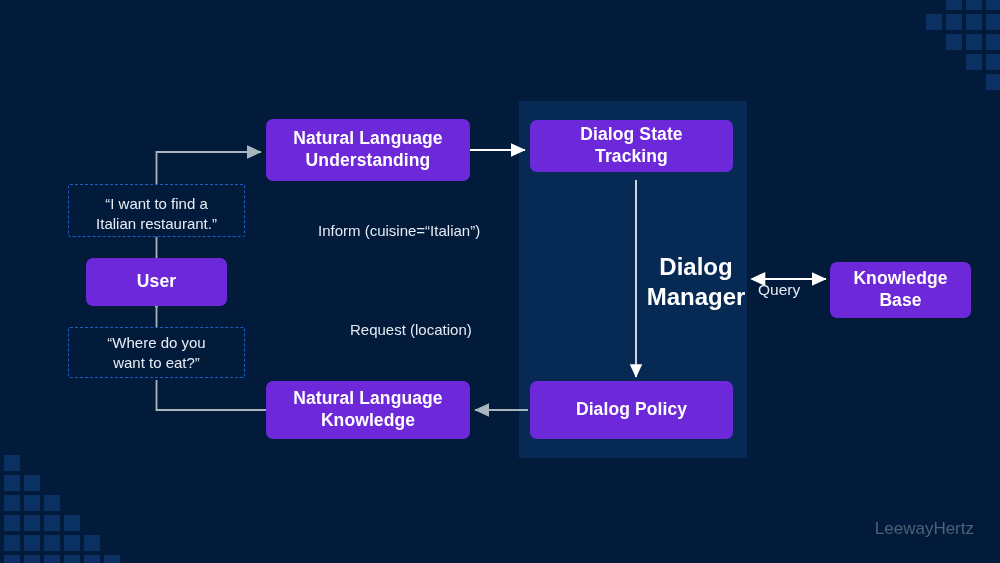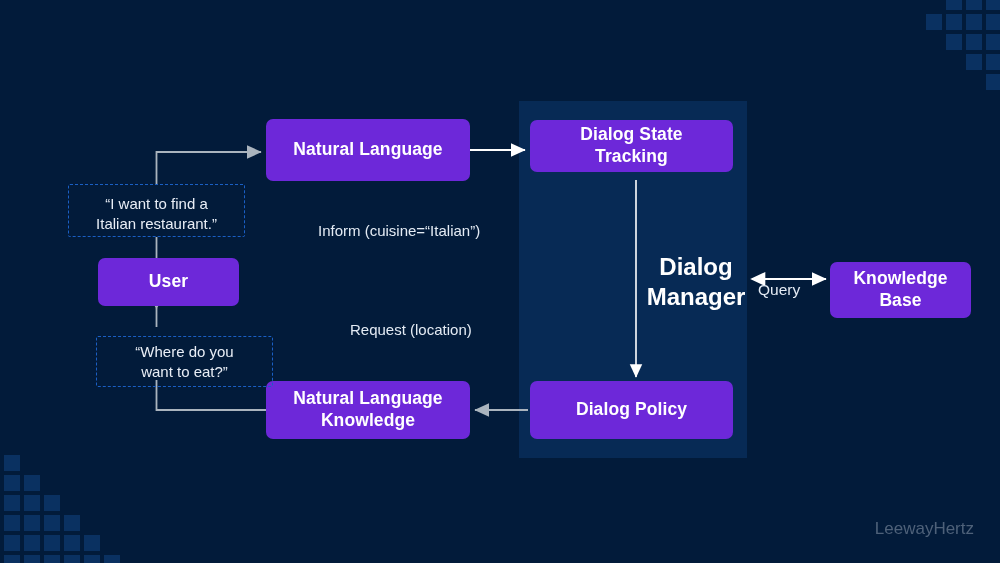--- a/index.html
+++ b/index.html
@@ -26,34 +26,34 @@
 
   
   .node{
     position:absolute;background:#6d28d9;border-radius:7px;
     color:#ffffff;font-weight:bold;display:flex;align-items:center;
     justify-content:center;text-align:center;line-height:1.23;
     letter-spacing:.1px;
   }
   #node-nlu{left:266px;top:119px;width:204px;height:62px;font-size:17.5px;}
   #node-nlg{left:266px;top:381px;width:204px;height:58px;font-size:17.5px;}
-  #node-user{left:86px;top:258px;width:141px;height:48px;font-size:17.5px;margin-left:12px;}
+  #node-user{left:86px;top:258px;width:141px;height:48px;font-size:17.5px;}
   #node-dst{left:530px;top:120px;width:203px;height:52px;font-size:17.5px;}
   #node-policy{left:530px;top:381px;width:203px;height:58px;font-size:17.5px;}
   #node-kb{left:830px;top:262px;width:141px;height:56px;font-size:17.5px;}
 
   
   .utter{
     position:absolute;border:1.6px dashed #1a5fc4;border-radius:2px;
     color:#e9eef6;font-size:15px;line-height:1.32;text-align:center;
     display:flex;align-items:center;justify-content:center;
     padding:2px 6px;box-sizing:border-box;
   }
   #utter-in{left:68px;top:184px;width:177px;height:53px;align-items:flex-end;}
-  #utter-out{left:68px;top:336px;width:177px;height:51px;margin-left:28px;}
+  #utter-out{left:68px;top:327px;width:177px;height:51px;}
 
   
   .lbl{position:absolute;color:#e4ebf4;font-size:15px;white-space:nowrap;}
   #lbl-inform{left:318px;top:222px;}
   #lbl-request{left:350px;top:321px;}
   #lbl-query{left:758px;top:281px;font-size:15.5px;}
   #lbl-dm{
     position:absolute;left:640px;top:252px;width:112px;
     color:#ffffff;font-weight:bold;font-size:24px;line-height:1.24;
     text-align:center;
@@ -181,21 +181,21 @@
 
     <path d="M266,410 L156.5,410 L156.5,380" fill="none" stroke="#aab4be" stroke-width="1.8"></path>
 
     <line x1="156.5" y1="327" x2="156.5" y2="308" stroke="#aab4be" stroke-width="1.8" marker-end="url(#ah-grey-rev)"></line>
 
     <line x1="752" y1="279" x2="826" y2="279" stroke="#ffffff" stroke-width="1.8" marker-end="url(#ah-white)" marker-start="url(#ah-white-rev)"></line>
   </svg>
 
   <div class="node" id="node-nlu">
     <span><span>Natural Language</span><br>
-          </span>
+          <span>Understanding</span></span>
   </div>
 
   <div class="node" id="node-nlg">
     <span><span>Natural Language</span><br>
           <span>Knowledge</span></span>
   </div>
 
   <div class="node" id="node-user">
     <span>User</span>
   </div>

